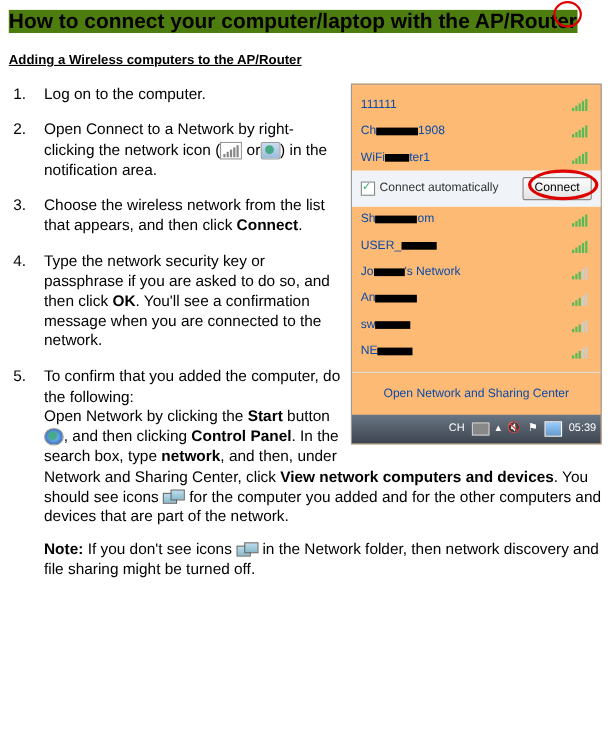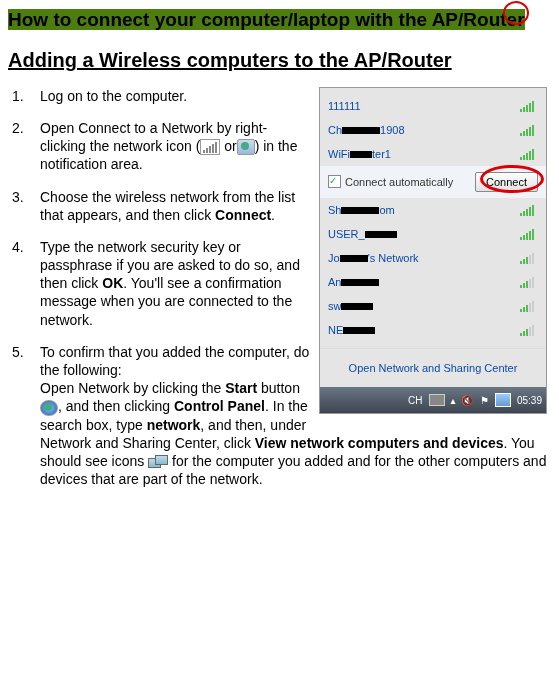--- a/index.html
+++ b/index.html
@@ -14,21 +14,21 @@
   }
   h1 {
     font-size: 19px;
     font-weight: bold;
     margin: 0 0 14px 0;
   }
   h1 .hl {
     background: #4d7c0f;
   }
   h2 {
-    font-size: 20px;
+    font-size: 12px;
     font-weight: bold;
     text-decoration: underline;
     margin: 0 0 14px 0;
   }
   ol {
     margin: 0;
     padding-left: 0;
     list-style: none;
     counter-reset: item;
   }
@@ -97,21 +97,21 @@
     background: linear-gradient(#bde, #8bc);
   }
   .screens-icon .s1 { left: 0; top: 3px; }
   .screens-icon .s2 { left: 7px; top: 0; }
   .float-img {
     float: right;
     width: 226px;
     border: 1px solid #999;
     margin: 0 4px 8px 8px;
     font-size: 11px;
-    background: #e5e5e5;
+    background: #fdba74;
   }
   .net-list { padding: 6px 0 0 0; }
   .net-row {
     display: flex;
     align-items: center;
     padding: 4px 8px;
     min-height: 16px;
     position: relative;
   }
   .net-row .name {
@@ -344,17 +344,20 @@
   </li>
 
   <li>
     <span>Type the network security key or passphrase if you are asked to do so, and then click </span><span class="bold">OK</span><span>. You'll see a confirmation message when you are connected to the network.</span>
   </li>
 
   <li>
     <span>To confirm that you added the computer, do the following:</span><br>
     <span>Open Network by clicking the </span><span class="bold">Start</span><span> button</span><span class="globe-icon" style="border-radius:50%;background:radial-gradient(#8cf,#25a)"></span><span>, and then clicking </span><span class="bold">Control Panel</span><span>. In the search box, type </span><span class="bold">network</span><span>, and then, under Network and Sharing Center, click </span><span class="bold">View network computers and devices</span><span>. You should see icons </span><span class="screens-icon"><span class="s1"></span><span class="s2"></span></span><span> for the computer you added and for the other computers and devices that are part of the network.</span>
 
+    <div class="note-block">
+      <span class="bold">Note:</span><span> If you don't see icons </span><span class="screens-icon"><span class="s1"></span><span class="s2"></span></span><span> in the Network folder, then network discovery and file sharing might be turned off.</span>
+    </div>
   </li>
 
 </ol>
 
 <div class="clear"></div>
 
 </body></html>

